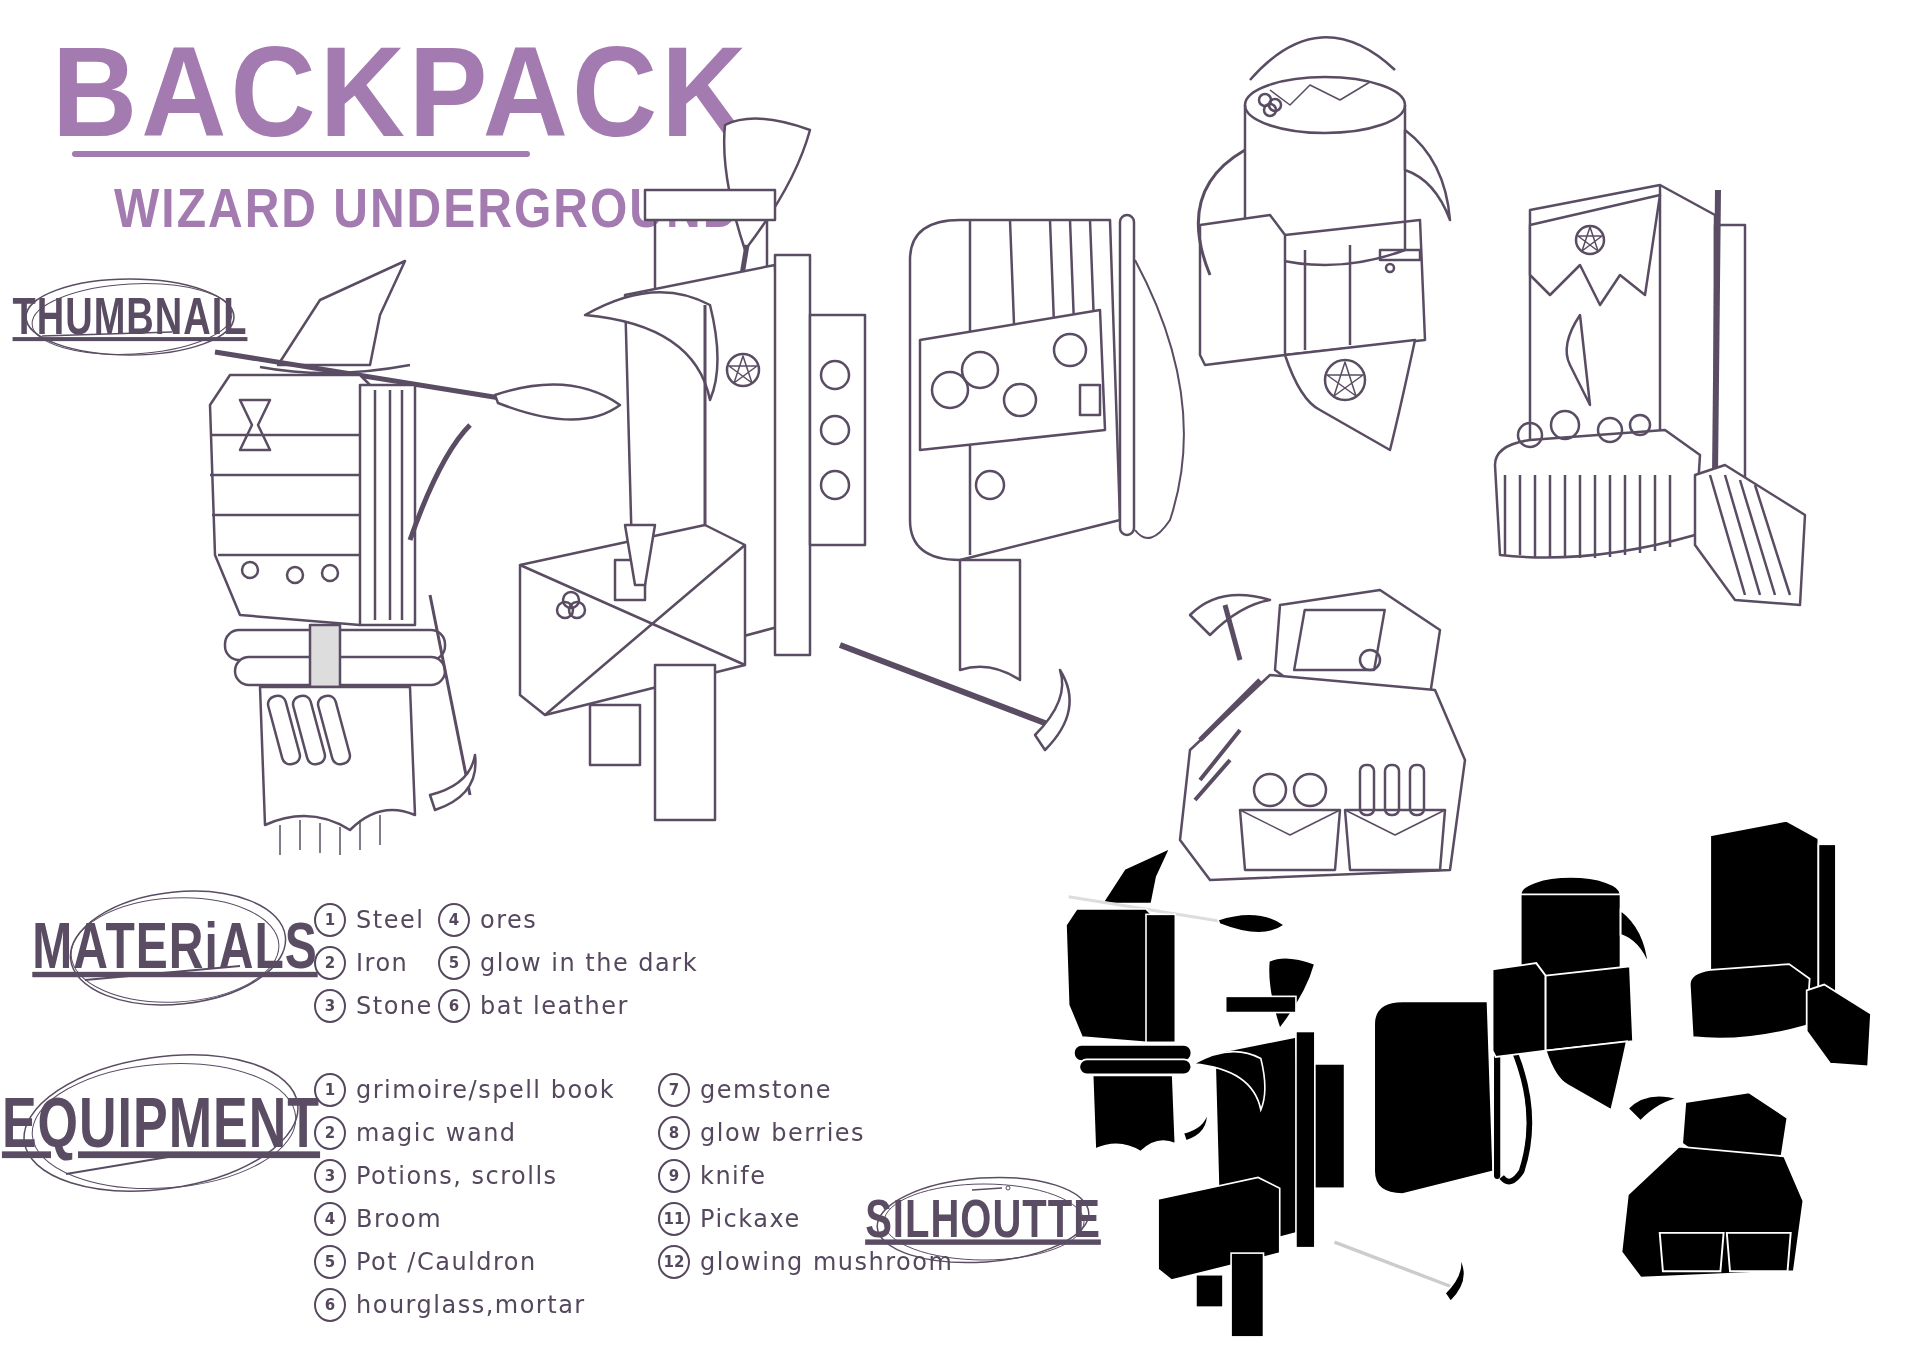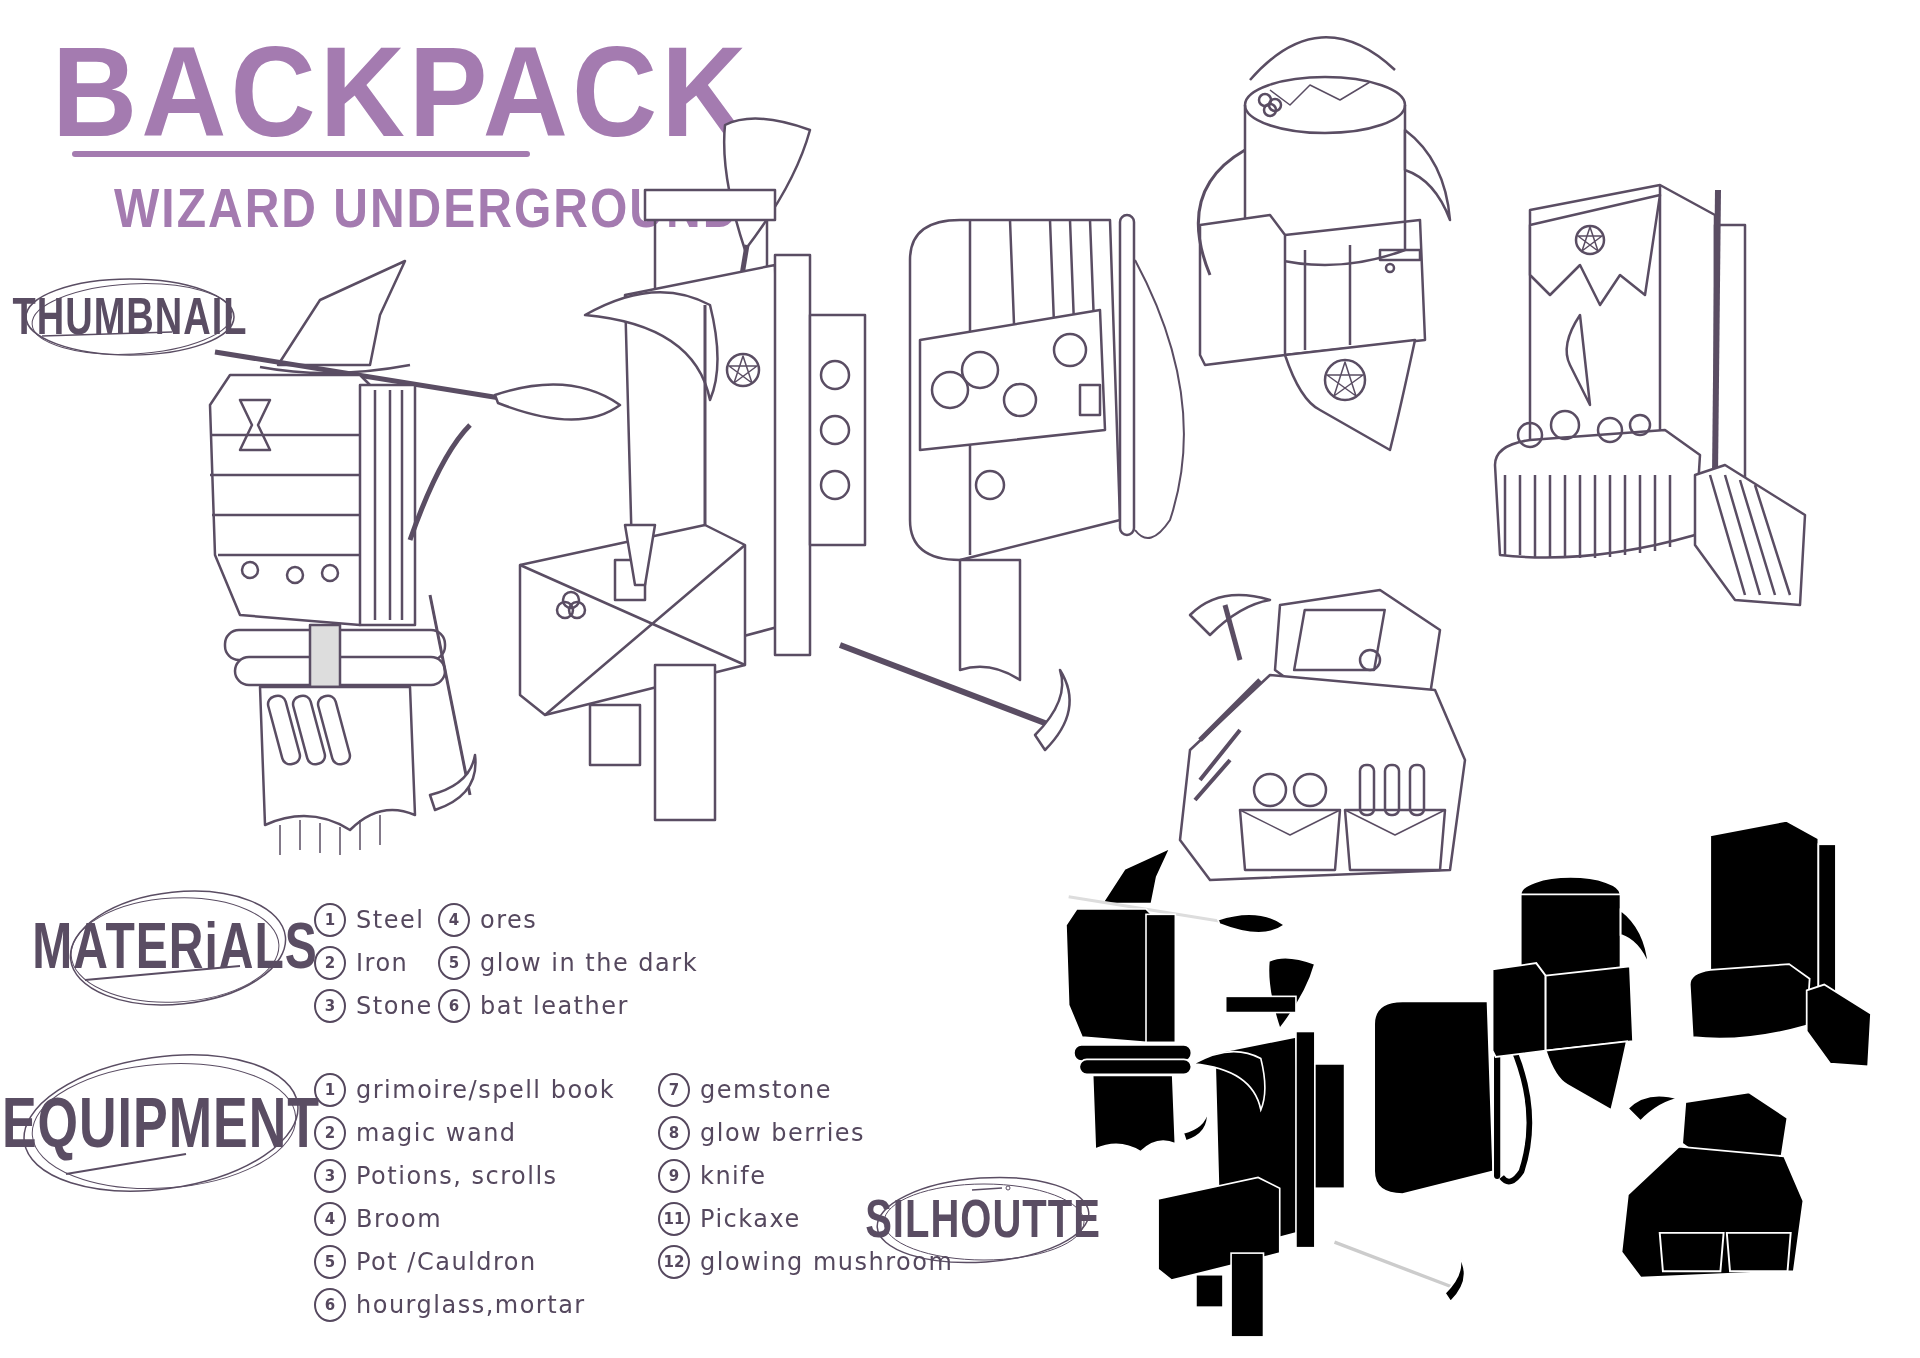--- a/index.html
+++ b/index.html
@@ -8,21 +8,21 @@
   .abs { position: absolute; }
 
   
   .title { left: 52px; top: 18px; font-family: "Liberation Sans", sans-serif; font-weight: 700;
            font-size: 118px; letter-spacing: 4px; transform: scaleY(1.08); transform-origin: left top; }
   .title-rule { left: 72px; top: 151px; width: 458px; height: 6px; border-radius: 3px; }
   .subtitle { left: 114px; top: 176px; font-family: "Liberation Sans", sans-serif; font-weight: 700;
               font-size: 48px; letter-spacing: 2px; transform: scaleY(1.15); transform-origin: left top; }
 
   
-  .oval-label { display: flex; align-items: center; justify-content: center; }
+  .oval-label { display: flex; align-items: center; justify-content: center; text-decoration: underline; }
   .oval-label svg { position: absolute; left: 0; top: 0; }
   .oval-label span { position: relative; font-family: "Liberation Sans", sans-serif; font-weight: 700;
                      letter-spacing: 1px; transform: scaleY(1.35); }
 
   .thumb-label { left: 22px; top: 272px; width: 216px; height: 90px; }
   .thumb-label span { font-size: 38px; }
   .materials-label { left: 60px; top: 880px; width: 230px; height: 130px; text-align: right; }
   .materials-label span { font-size: 48px; }
   .equipment-label { left: 16px; top: 1048px; width: 290px; height: 150px; text-align: center; }
   .equipment-label span { font-size: 52px; }

